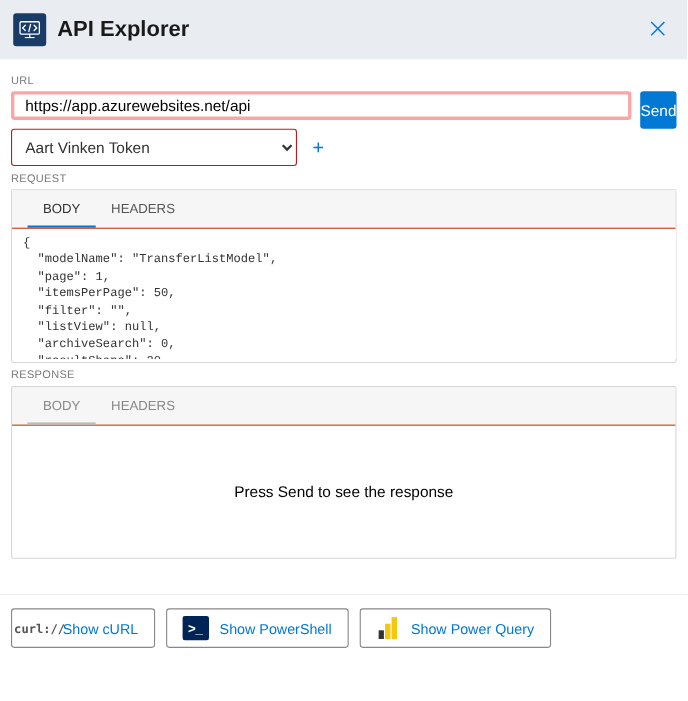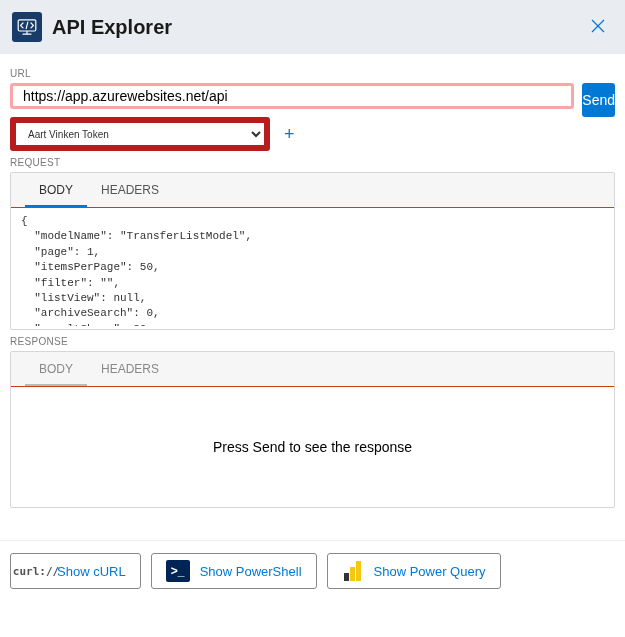--- a/index.html
+++ b/index.html
@@ -77,24 +77,24 @@
       height: 34px;
     }
     .token-row {
       display: flex;
       align-items: center;
       gap: 10px;
     }
     .token-select {
       width: 260px;
       height: 34px;
-      border: 6px solid #b91c1c;
+      border: 1px solid #b91c1c;
       border-radius: 3px;
       padding: 4px 8px;
-      font-size: 10px;
+      font-size: 14px;
       color: #323130;
       background: #fff;
     }
     .add-token {
       color: #0078d4;
       font-size: 18px;
       font-weight: 400;
       cursor: pointer;
       background: none;
       border: none;

